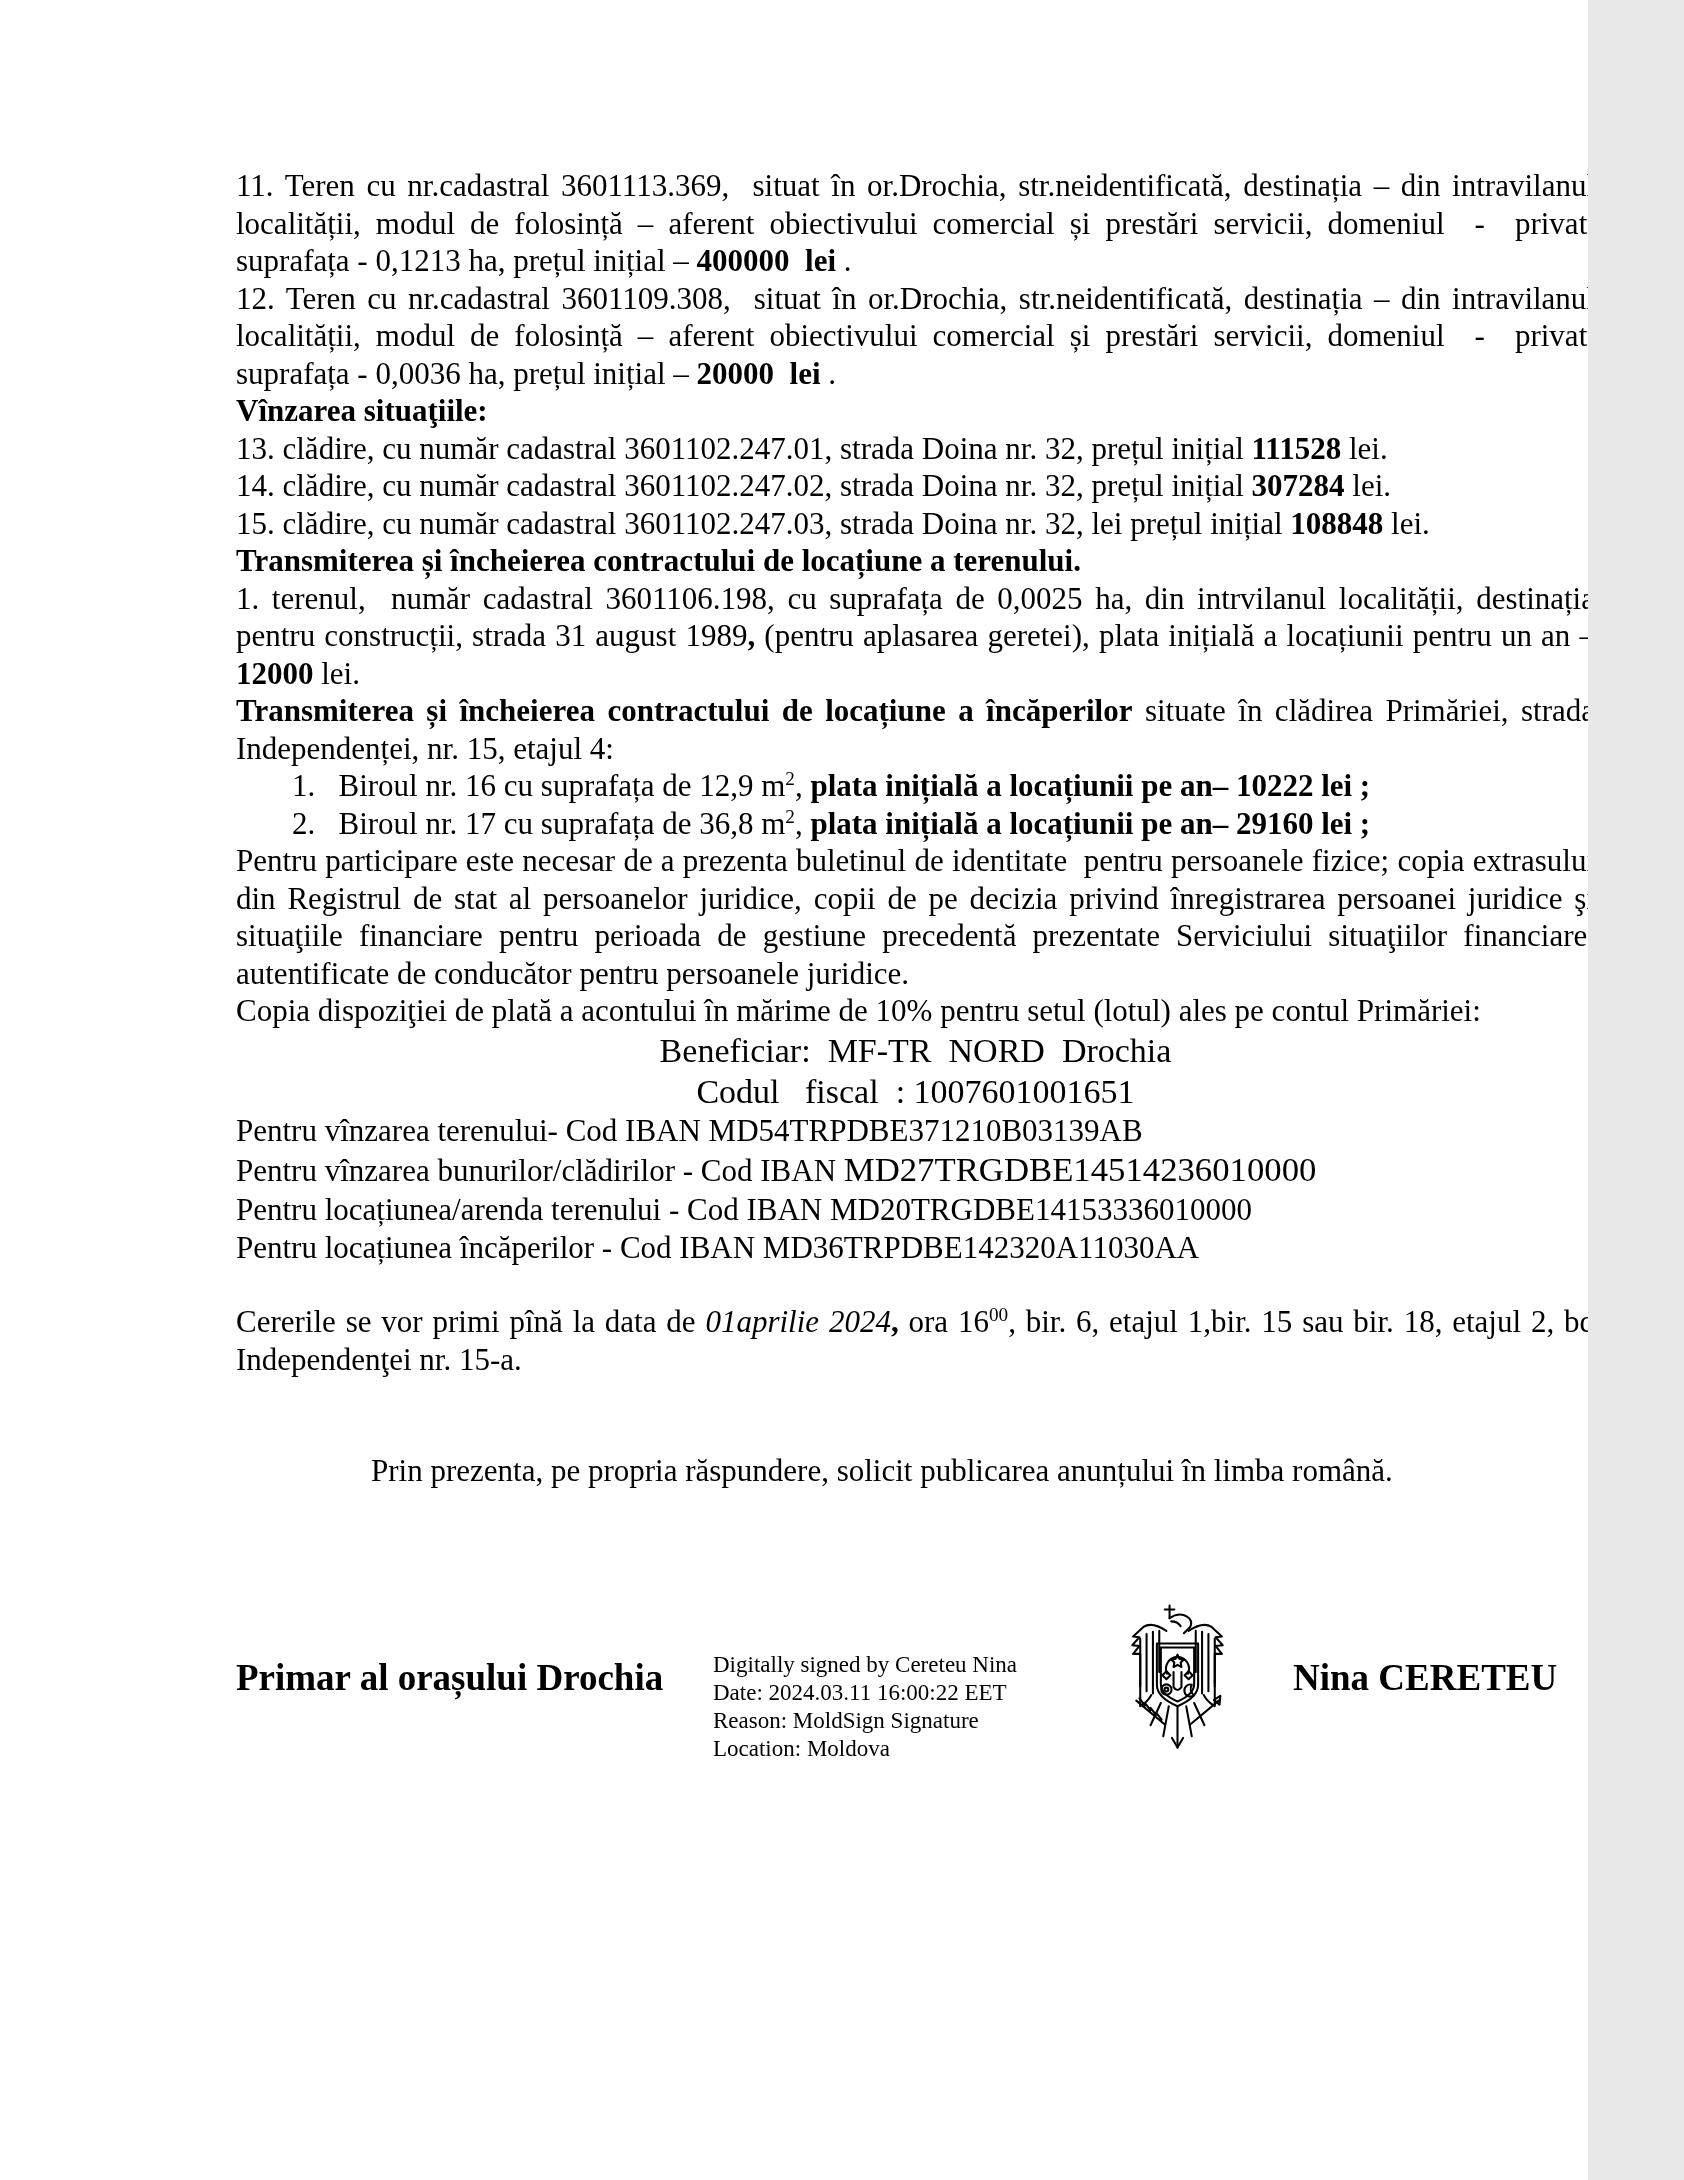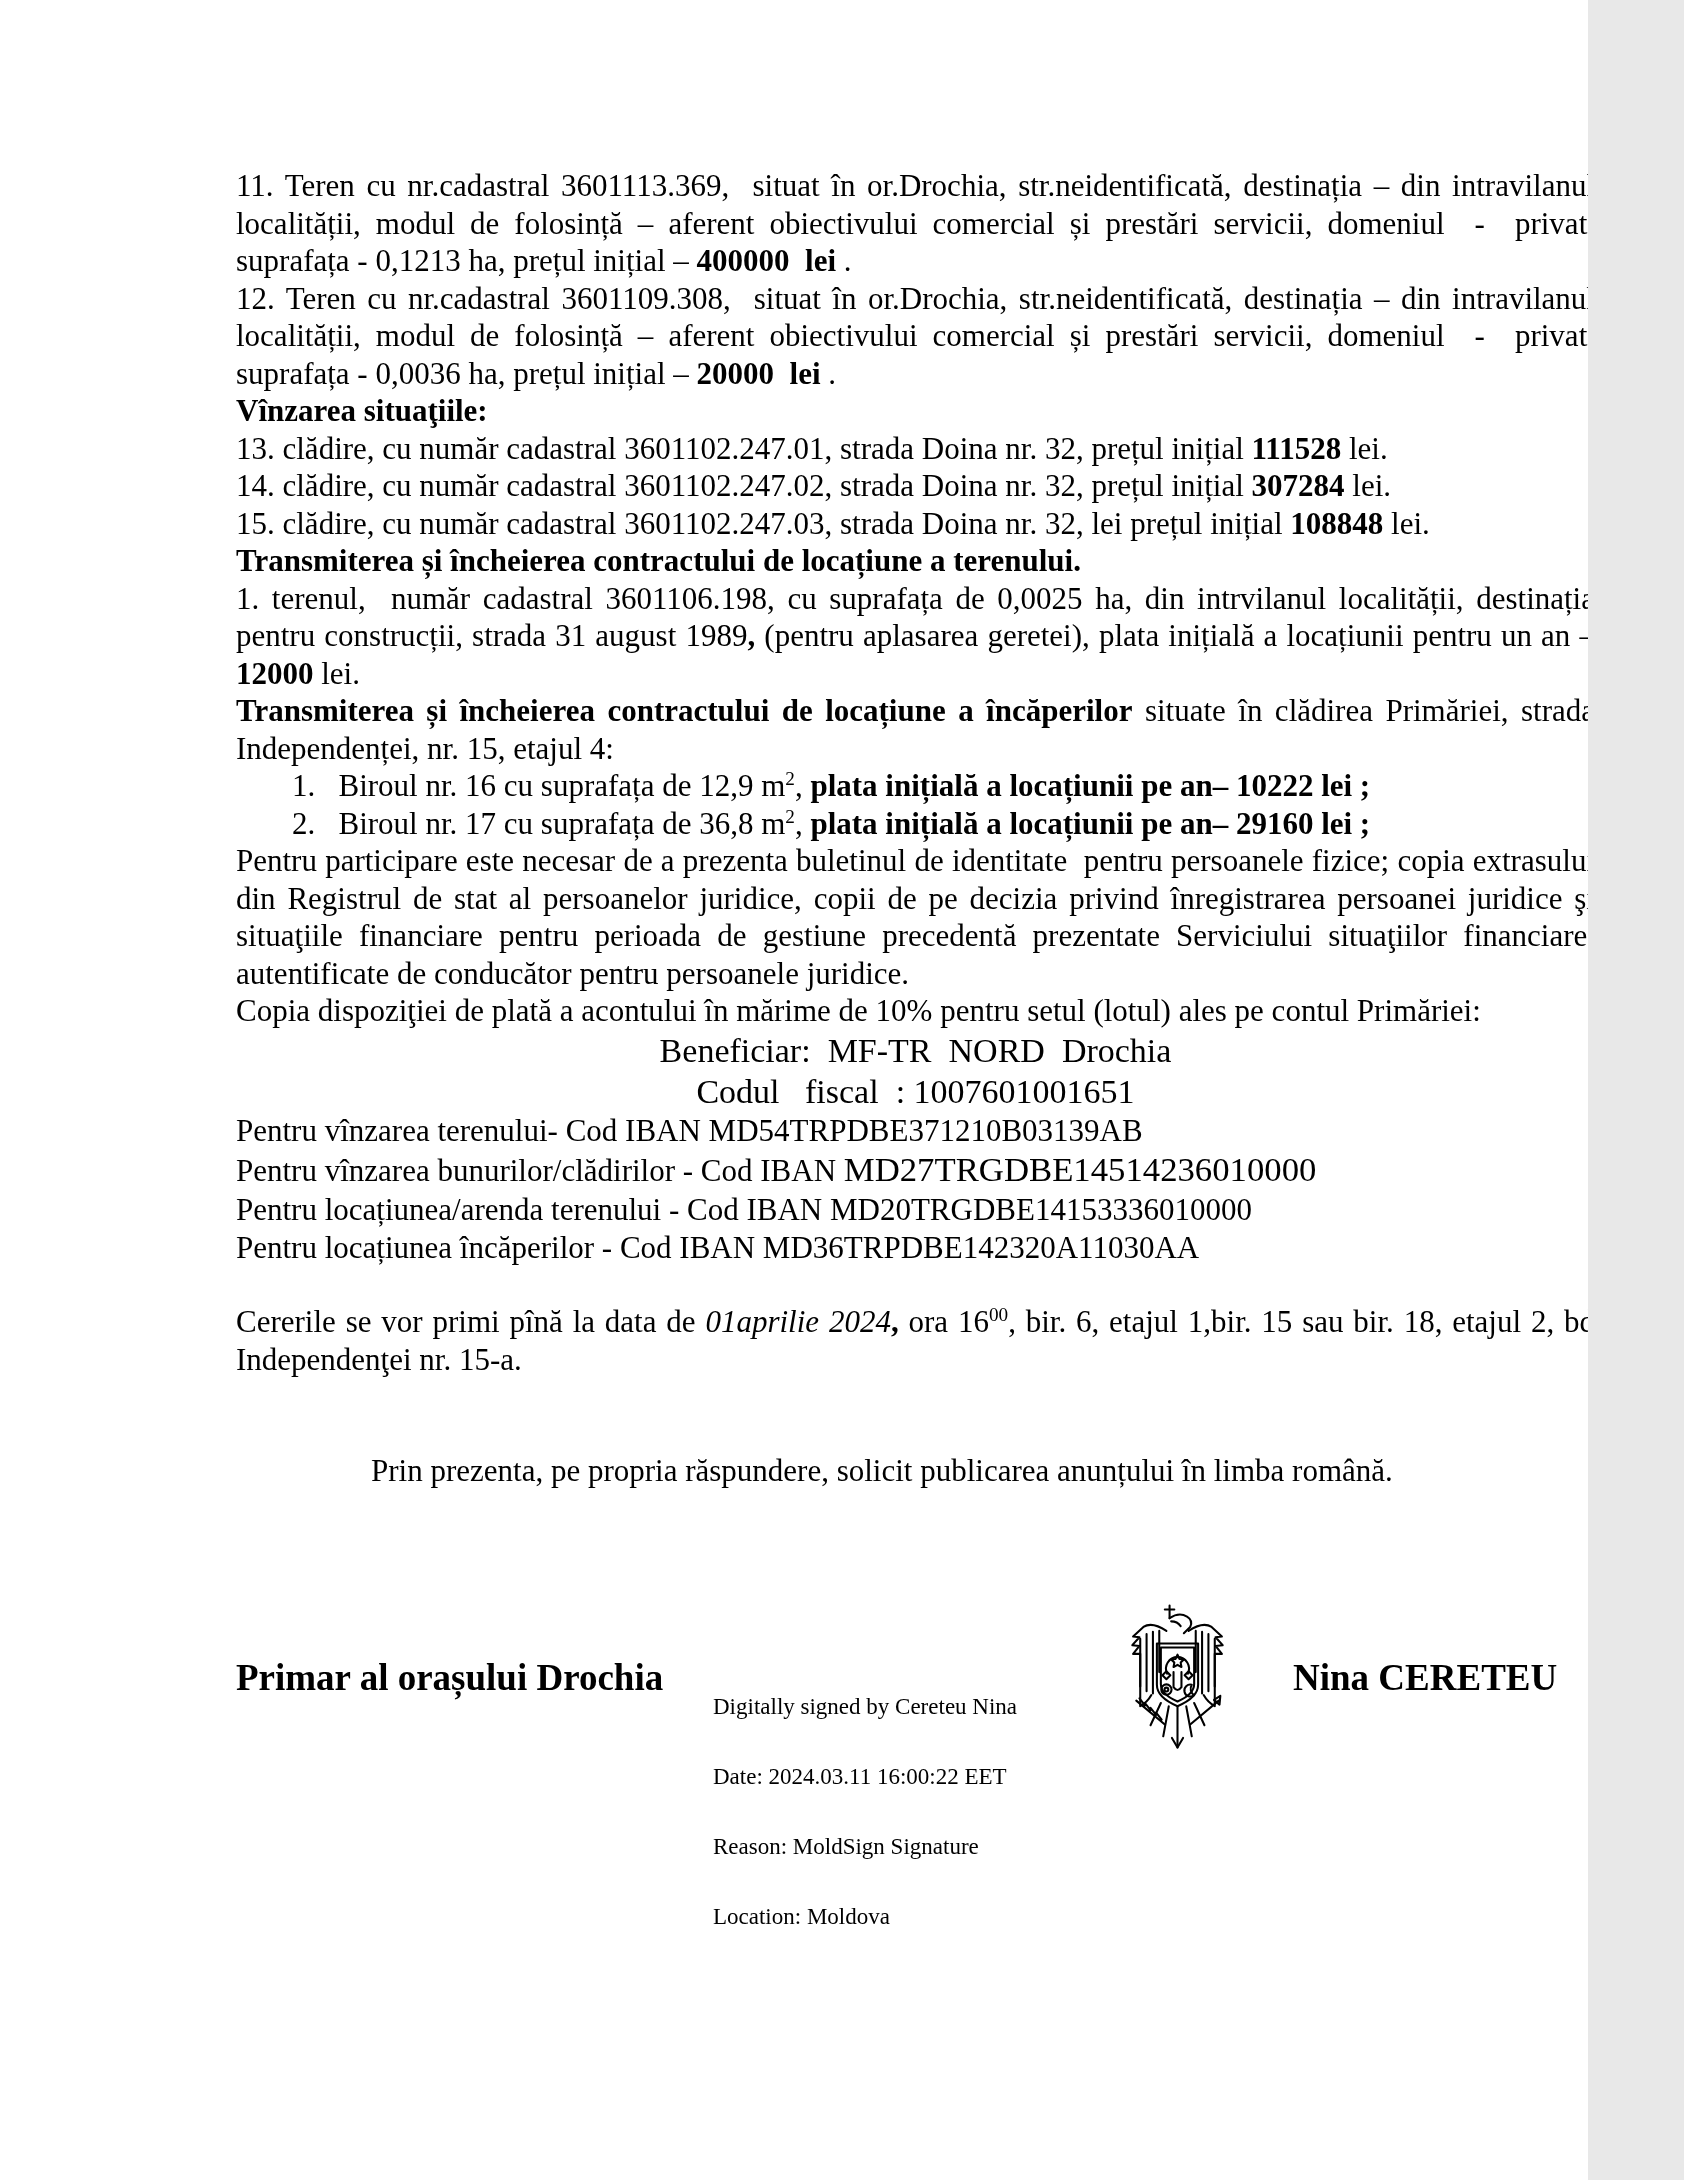--- a/index.html
+++ b/index.html
@@ -48,21 +48,21 @@
     text-align:left;
   }
   .sig-details{
     width:409px;
     flex:0 0 auto;
     padding-top:39px;
     font-size:23px;
     line-height:1.22;
     text-align:left;
   }
-  .sig-line{white-space:nowrap;margin-top:42px;}
+  .sig-line{white-space:nowrap;}
   .emblem{
     flex:0 0 auto;
     width:111px;height:164px;
     margin-top:-10.2px;
   }
   .sig-name{
     font-size:37px;
     font-weight:bold;
     margin-left:60px;
     padding-top:44px;

